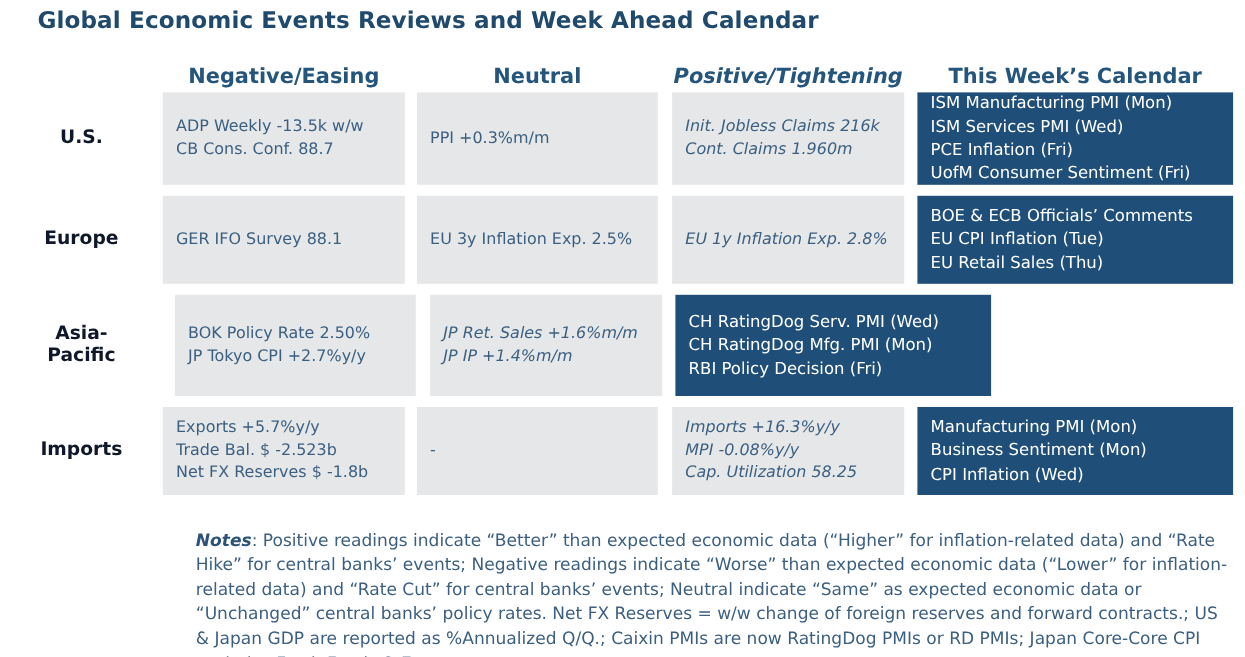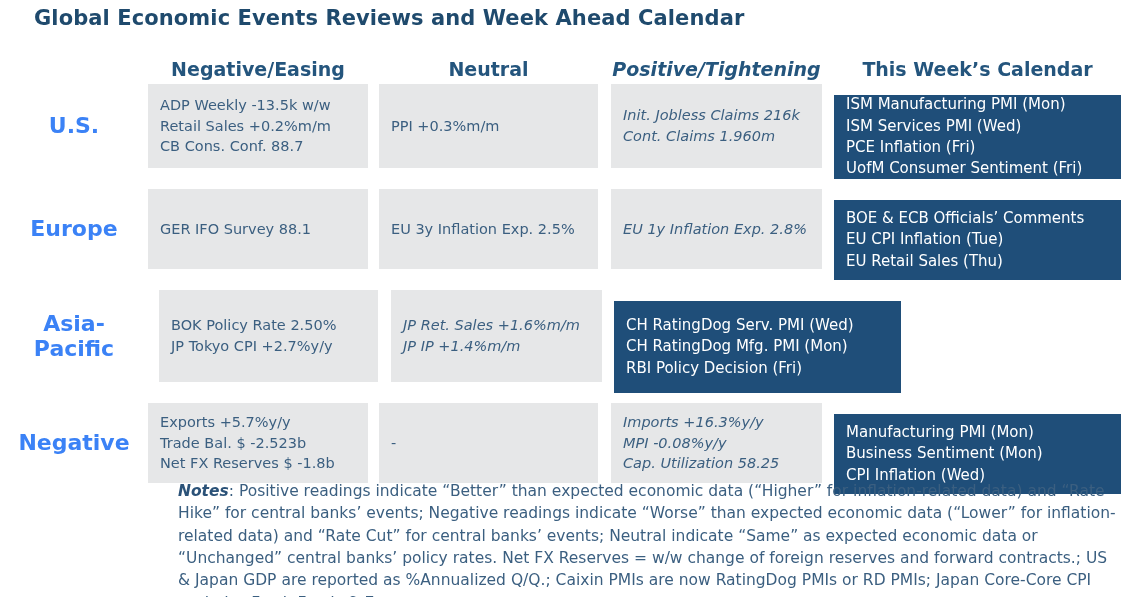--- a/index.html
+++ b/index.html
@@ -49,23 +49,23 @@
     display: flex;
     align-items: stretch;
   }
   .rowlabel {
     width: 148px;
     flex: 0 0 148px;
     display: flex;
     align-items: center;
     justify-content: center;
     text-align: center;
-    font-size: 22px;
-    font-weight: bold;
-    color: #3b82f6;
+    font-size: 17px;
+    font-weight: bold;
+    color: #0f172a;
     line-height: 1.15;
     box-sizing: border-box;
     padding: 0 6px;
   }
   .colhead {
     text-align: center;
     font-size: 19px;
     font-weight: bold;
     color: #24557d;
     box-sizing: border-box;
@@ -88,21 +88,20 @@
     color: #3b5f80;
     background: #e6e7e8;
     display: flex;
     flex-direction: column;
     justify-content: center;
   }
   .cell.cal {
     background: #1f4e79;
     color: #ffffff;
     font-size: 15px;
-    margin-top: 11px;
   }
   .cell .ln { white-space: nowrap; }
   .vgap { height: 10px; }
 
   
   .r1 .cell { height: 84px; }
   .r2 .cell { height: 80px; }
   .r3 .cell { height: 92px; }
   .r4 .cell { height: 80px; }
   .r1 .rowlabel { height: 84px; }
@@ -144,21 +143,20 @@
       <div class="gap2"></div>
       <div class="colhead c3">Positive/Tightening</div>
       <div class="gap3"></div>
       <div class="colhead c4">This Week’s Calendar</div>
     </div>
 
     <div class="row r1">
       <div class="rowlabel">U.S.</div>
       <div class="cell c1">
           <div class="ln">ADP Weekly -13.5k w/w</div>
-          <div class="ln">Retail Sales +0.2%m/m</div>
           <div class="ln">CB Cons. Conf. 88.7</div>
         </div>
       <div class="gap"></div>
       <div class="cell c2">
           <div class="ln">PPI +0.3%m/m</div>
         </div>
       <div class="gap2"></div>
       <div class="cell c3">
           <div class="ln">Init. Jobless Claims 216k</div>
           <div class="ln">Cont. Claims 1.960m</div>
@@ -210,21 +208,21 @@
       <div class="gap3"></div>
       <div class="cell cal c4">
           <div class="ln">CH RatingDog Serv. PMI (Wed)</div>
           <div class="ln">CH RatingDog Mfg. PMI (Mon)</div>
           <div class="ln">RBI Policy Decision (Fri)</div>
         </div>
     </div>
     <div class="vgap"></div>
 
     <div class="row r4">
-      <div class="rowlabel">Negative</div>
+      <div class="rowlabel">Imports</div>
       <div class="cell c1">
           <div class="ln">Exports +5.7%y/y</div>
           <div class="ln">Trade Bal. $ -2.523b</div>
           <div class="ln">Net FX Reserves $ -1.8b</div>
         </div>
       <div class="gap"></div>
       <div class="cell c2">
           <div class="ln">-</div>
         </div>
       <div class="gap2"></div>

